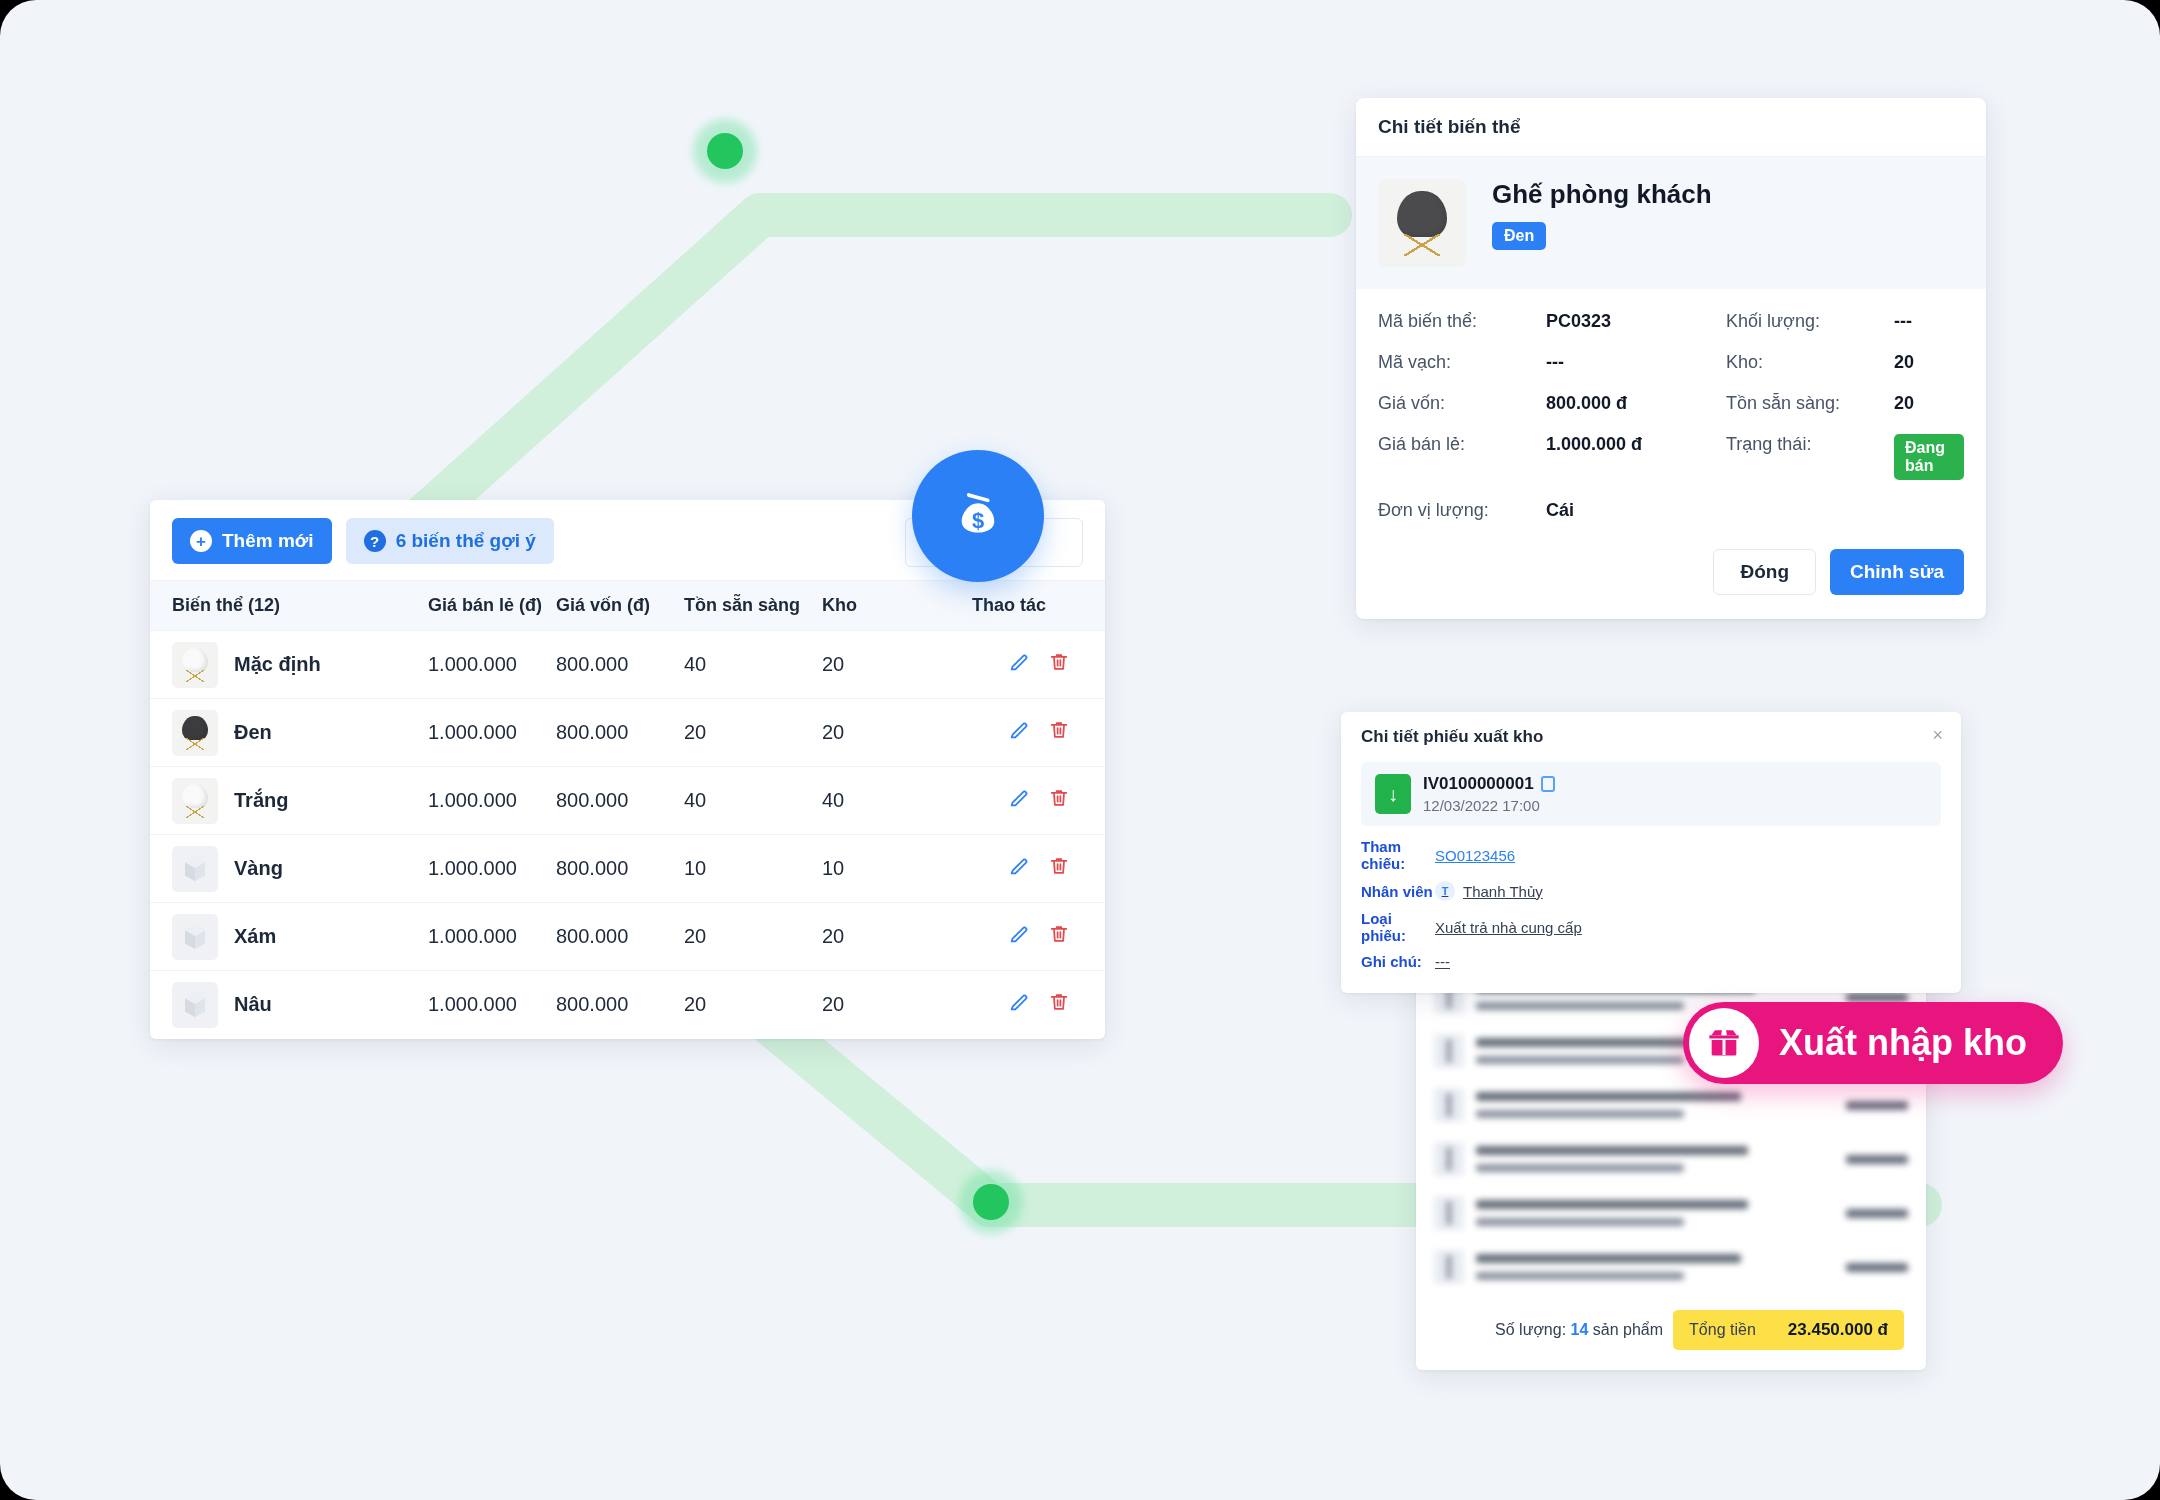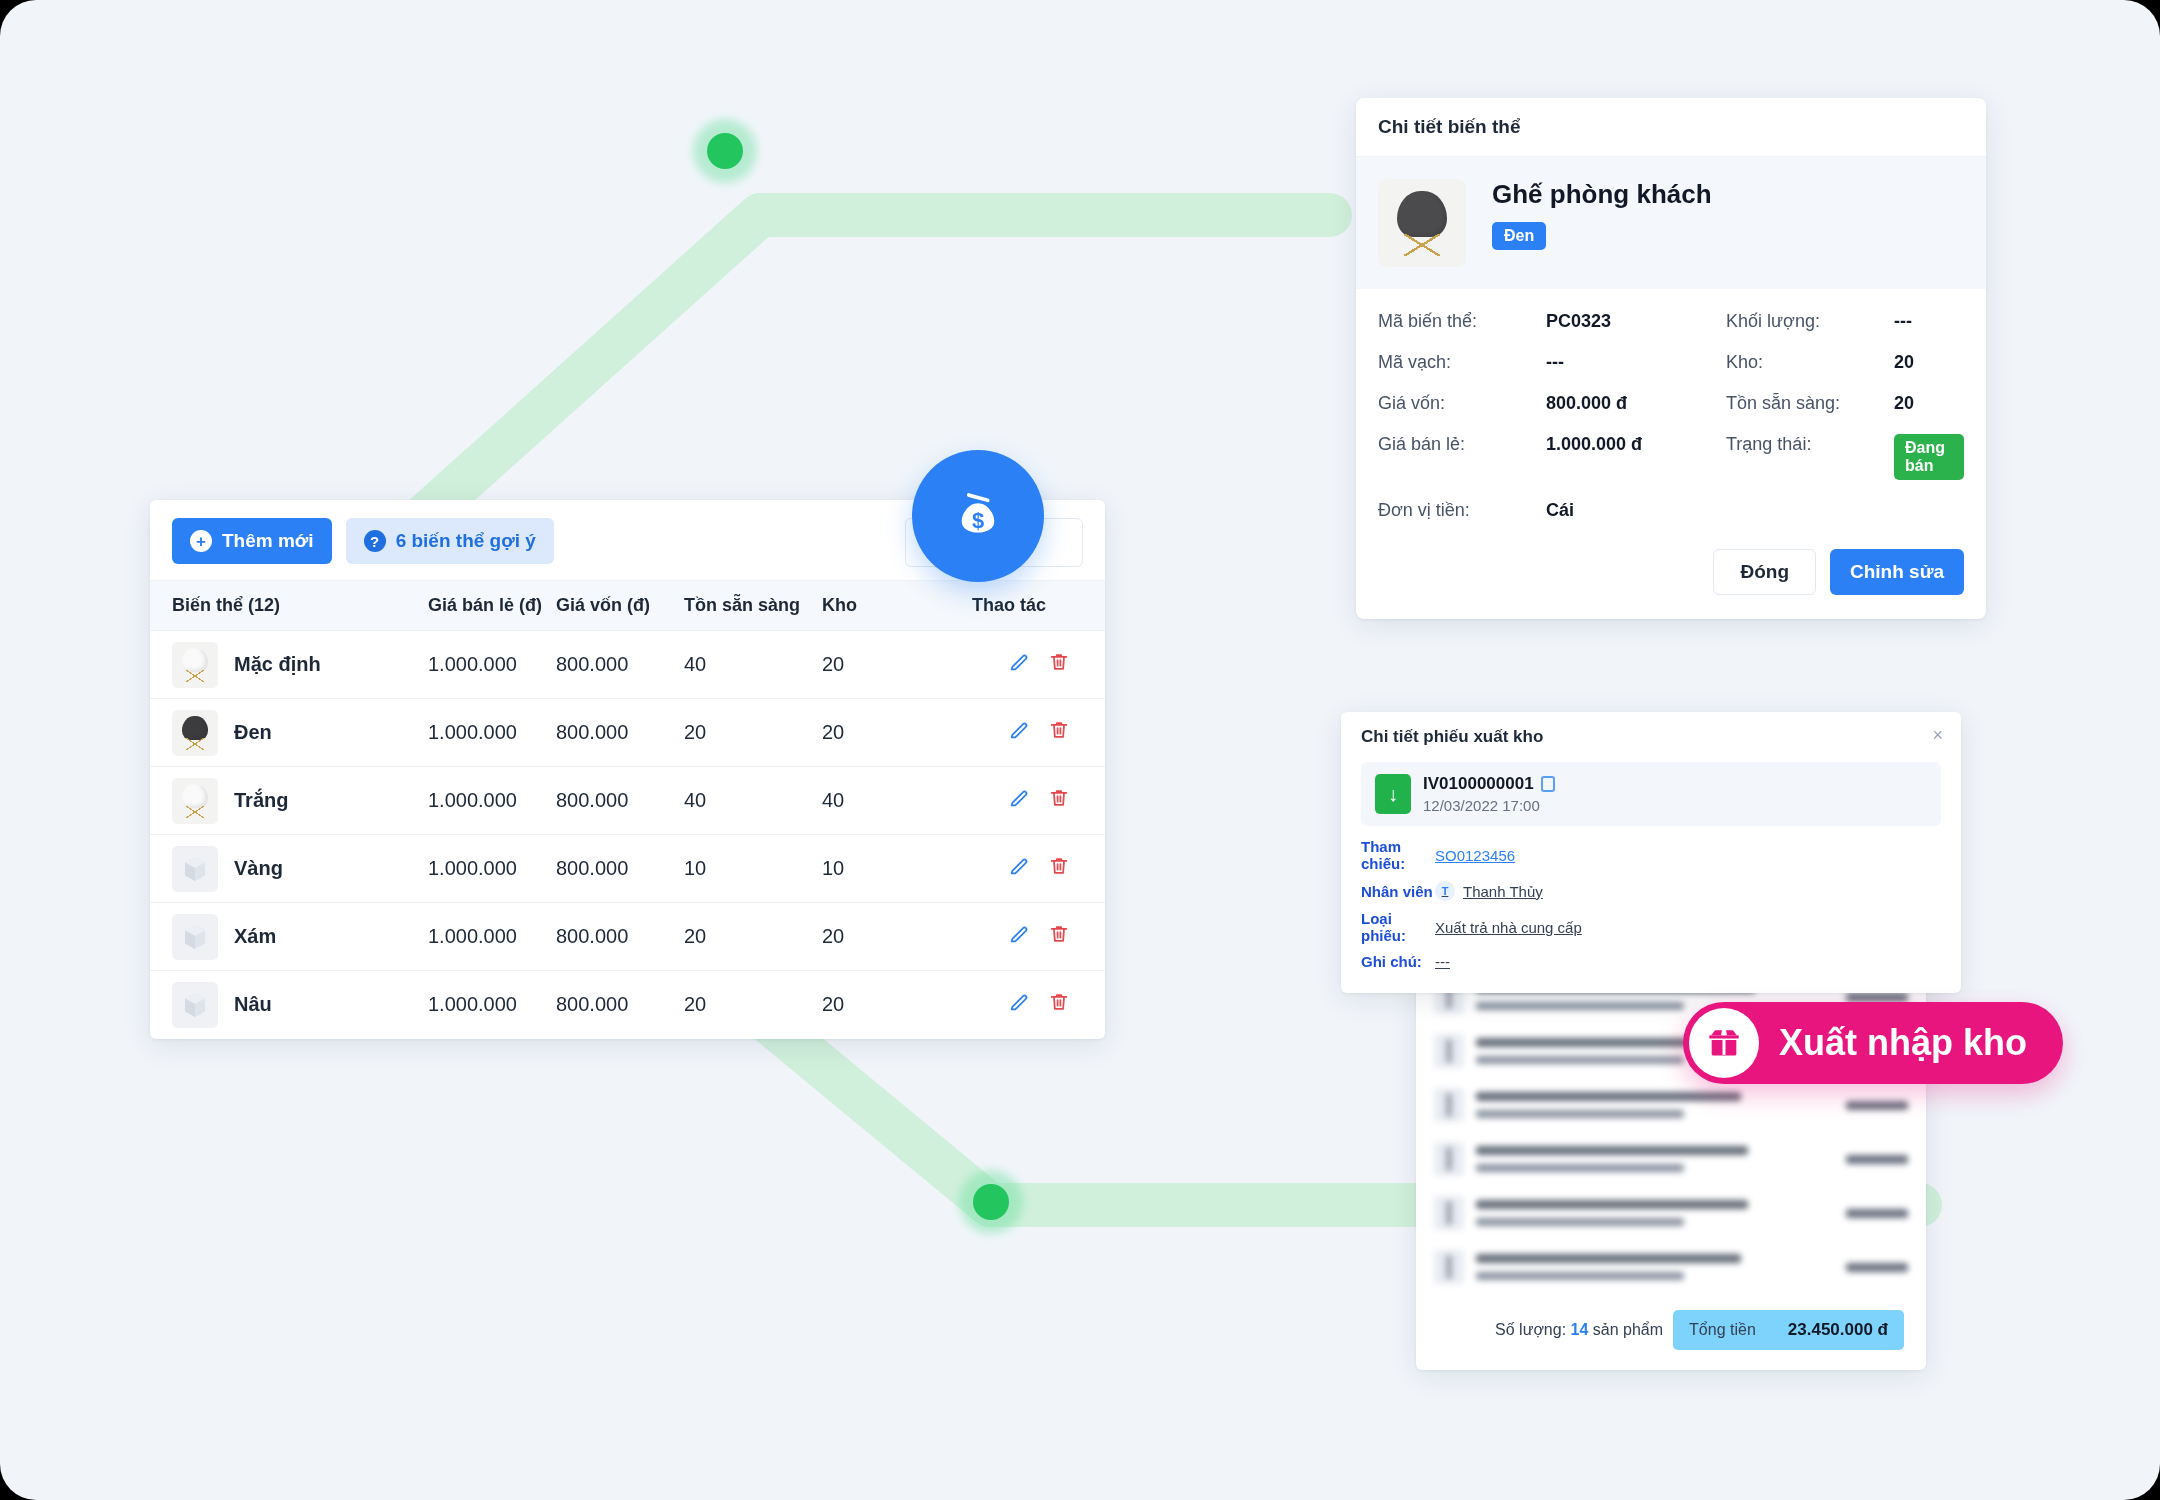--- a/index.html
+++ b/index.html
@@ -130,21 +130,21 @@
   .blur-thumb { width: 30px; height: 34px; background: #e9ecf2; border-radius: 4px; flex: 0 0 auto; position: relative; }
   .blur-thumb::after { content:""; position:absolute; left:40%; top:15%; width:20%; height:70%; background:#9aa1ae; border-radius:2px; }
   .blur-lines { flex: 1; }
   .bl1 { height: 9px; background: #4b5563; border-radius: 3px; margin-bottom: 9px; opacity: .85; }
   .bl2 { height: 8px; width: 58%; background: #8b93a1; border-radius: 3px; }
   .blur-amt { height: 9px; width: 62px; background: #6b7280; border-radius: 3px; }
   .rb-topbar { height: 14px; background: #eef2f8; margin: 0 14px 6px; border-radius: 3px; filter: blur(3px); }
   .rb-foot { display: flex; justify-content: flex-end; align-items: center; gap: 10px; padding: 16px 22px 20px; }
   .rb-qty { font-size: 16px; color: #344054; }
   .rb-qty b { color: #2c80f6; }
-  .rb-total { background: #7dd3fc; border-radius: 5px; padding: 10px 16px; display: flex; gap: 32px; align-items: center; text-align: right; }
+  .rb-total { background: #fde047; border-radius: 5px; padding: 10px 16px; display: flex; gap: 32px; align-items: center; text-align: right; }
   .rb-total .t1 { font-size: 16px; color: #344054; }
   .rb-total .t2 { font-size: 17px; font-weight: 700; color: #111827; }
 
   
   #receipt-front { left: 1305px; top: 712px; width: 620px; border-radius: 6px; }
   .rf-head { padding: 15px 20px; font-size: 17px; font-weight: 700; color: #1d2939; position: relative; }
   .rf-close { position: absolute; right: 18px; top: 14px; font-size: 18px; color: #98a2b3; background: none; border: none; cursor: pointer; line-height: 1; }
   .rf-chips { display: flex; gap: 18px; padding: 0 20px 10px; }
   .chip { flex: 1; background: #f3f6fa; border-radius: 6px; padding: 12px 14px; display: flex; align-items: flex-start; gap: 12px; }
   .chip-doc { width: 36px; height: 40px; background: #21b24c; border-radius: 5px; position: relative; flex: 0 0 auto; }
@@ -382,21 +382,21 @@
         <div class="lbl">Kho:</div>
         <div class="val">20</div>
         <div class="lbl">Giá vốn:</div>
         <div class="val">800.000 đ</div>
         <div class="lbl">Tồn sẵn sàng:</div>
         <div class="val">20</div>
         <div class="lbl">Giá bán lẻ:</div>
         <div class="val">1.000.000 đ</div>
         <div class="lbl">Trạng thái:</div>
         <div class="val"><span class="tag-green">Đang bán</span></div>
-        <div class="lbl">Đơn vị tiền:</div>
+        <div class="lbl">Đơn vị lượng:</div>
         <div class="val">Cái</div>
         <div class="lbl"></div>
         <div class="val"></div>
       </div>
     <div class="vd-foot">
       <button class="btn-ghost">Đóng</button>
       <button class="btn-blue">Chỉnh sửa</button>
     </div>
   </div>
 

